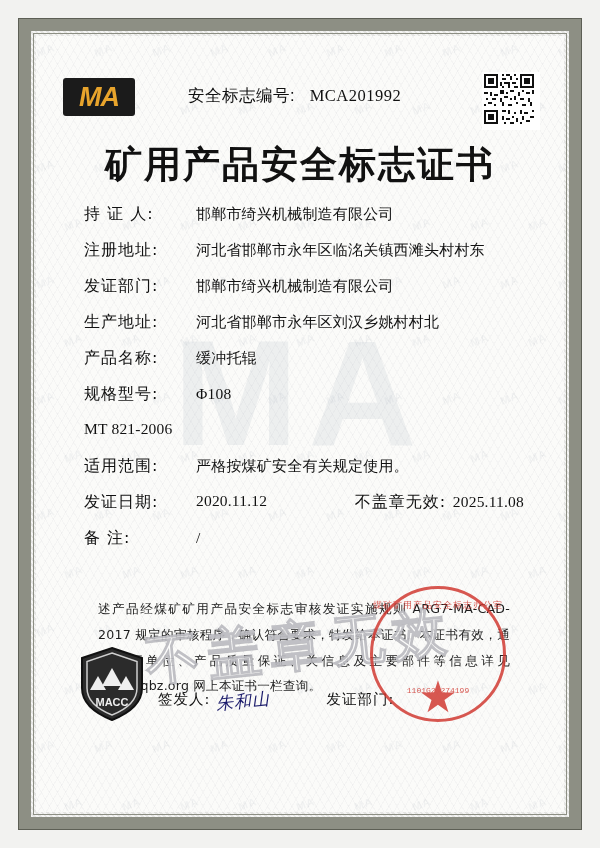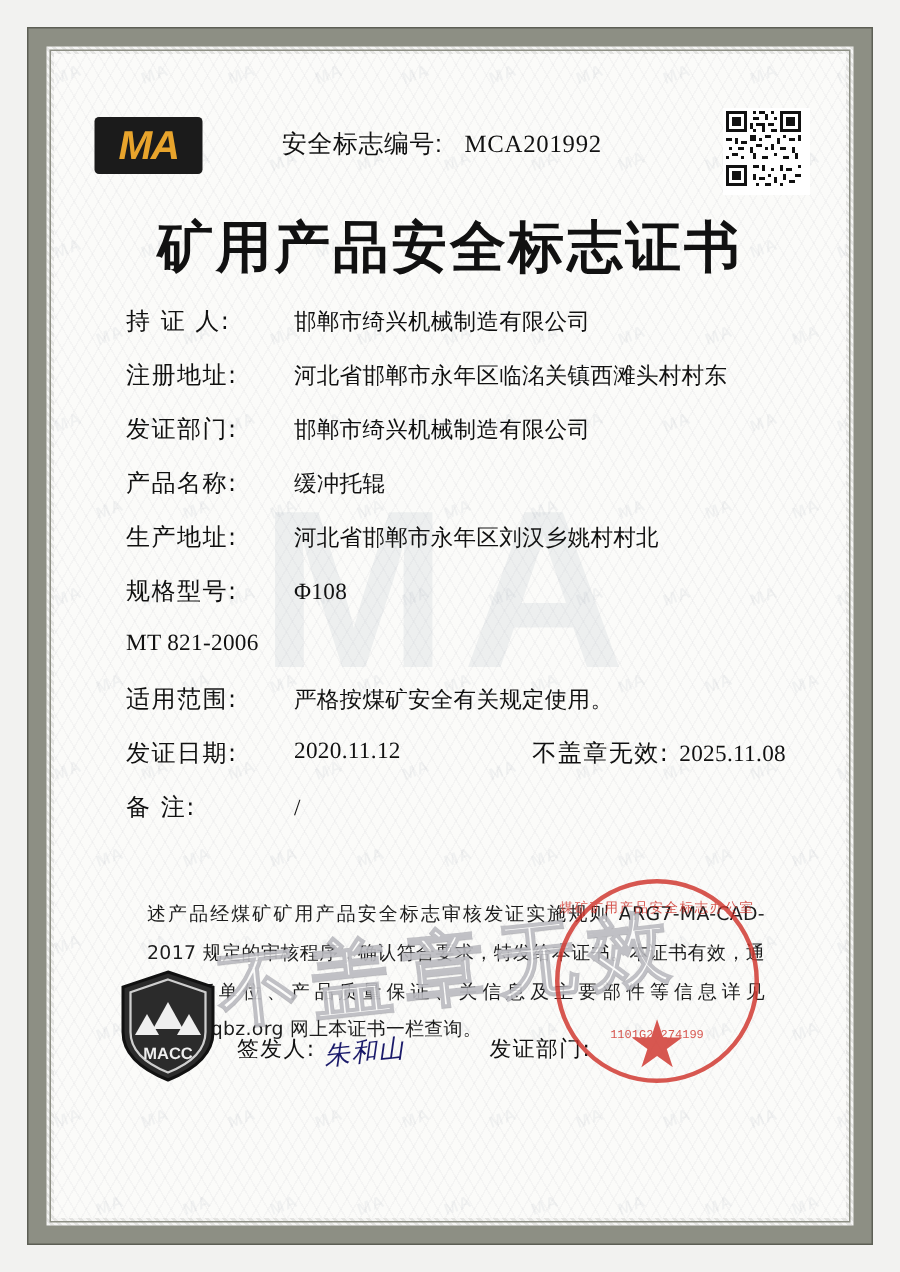--- a/index.html
+++ b/index.html
@@ -569,26 +569,26 @@
         </div>
         <div class="field-row">
           <div class="field-label">注册地址:</div>
           <div class="field-value">河北省邯郸市永年区临洺关镇西滩头村村东</div>
         </div>
         <div class="field-row">
           <div class="field-label">发证部门:</div>
           <div class="field-value">邯郸市绮兴机械制造有限公司</div>
         </div>
         <div class="field-row">
+          <div class="field-label">生产地址:</div>
+          <div class="field-value">河北省邯郸市永年区刘汉乡姚村村北</div>
+        </div>
+        <div class="field-row">
           <div class="field-label">产品名称:</div>
           <div class="field-value">缓冲托辊</div>
-        </div>
-        <div class="field-row">
-          <div class="field-label">生产地址:</div>
-          <div class="field-value">河北省邯郸市永年区刘汉乡姚村村北</div>
         </div>
         <div class="field-row">
           <div class="field-label">规格型号:</div>
           <div class="field-value mono">Φ108</div>
         </div>
         <div class="field-row">
           <div class="field-value mono">MT 821-2006</div>
         </div>
         <div class="field-row">
           <div class="field-label">适用范围:</div>

